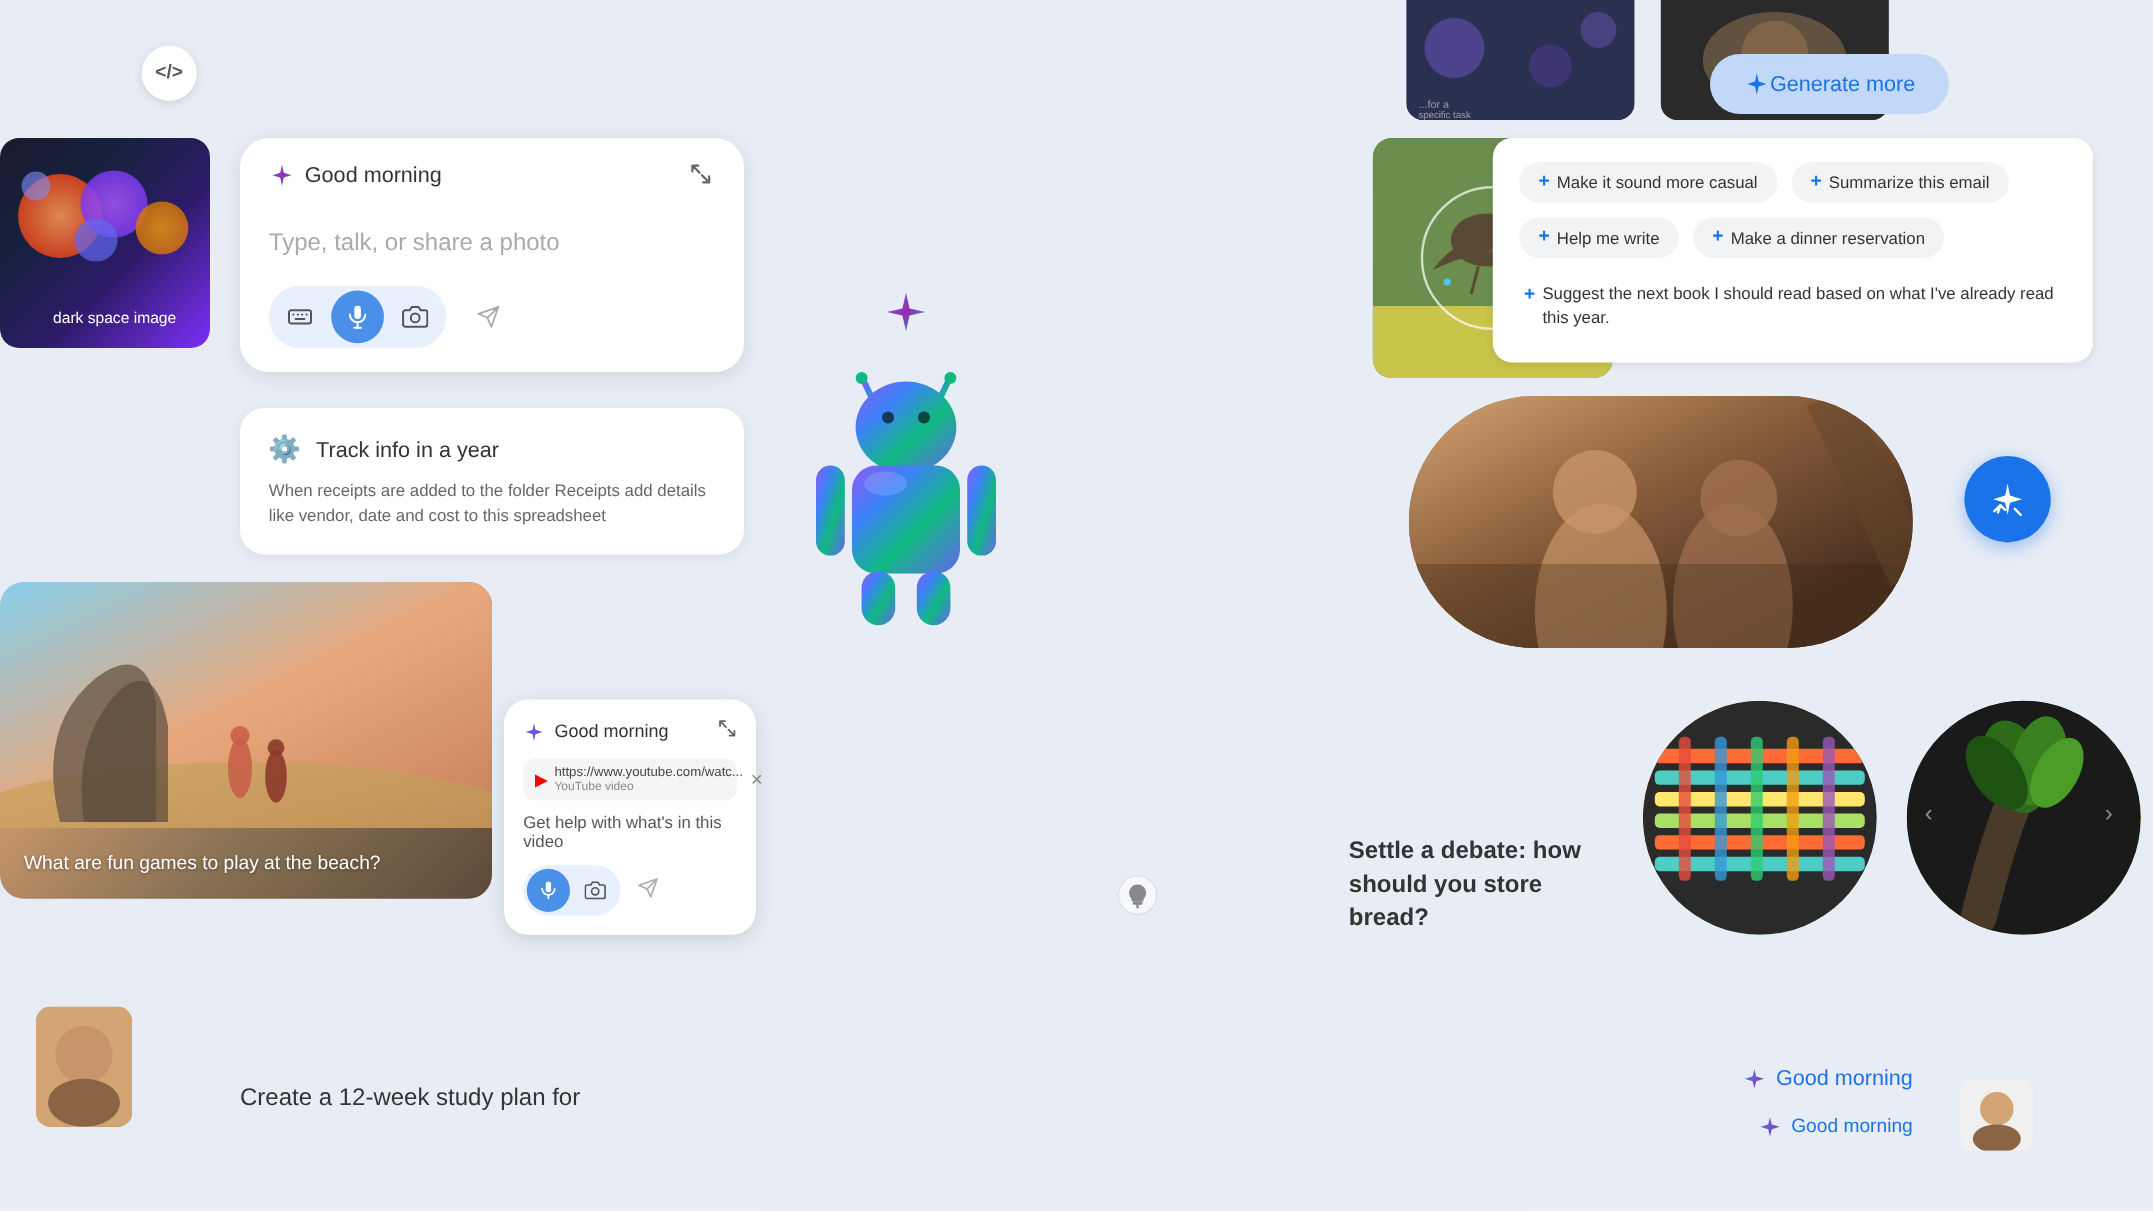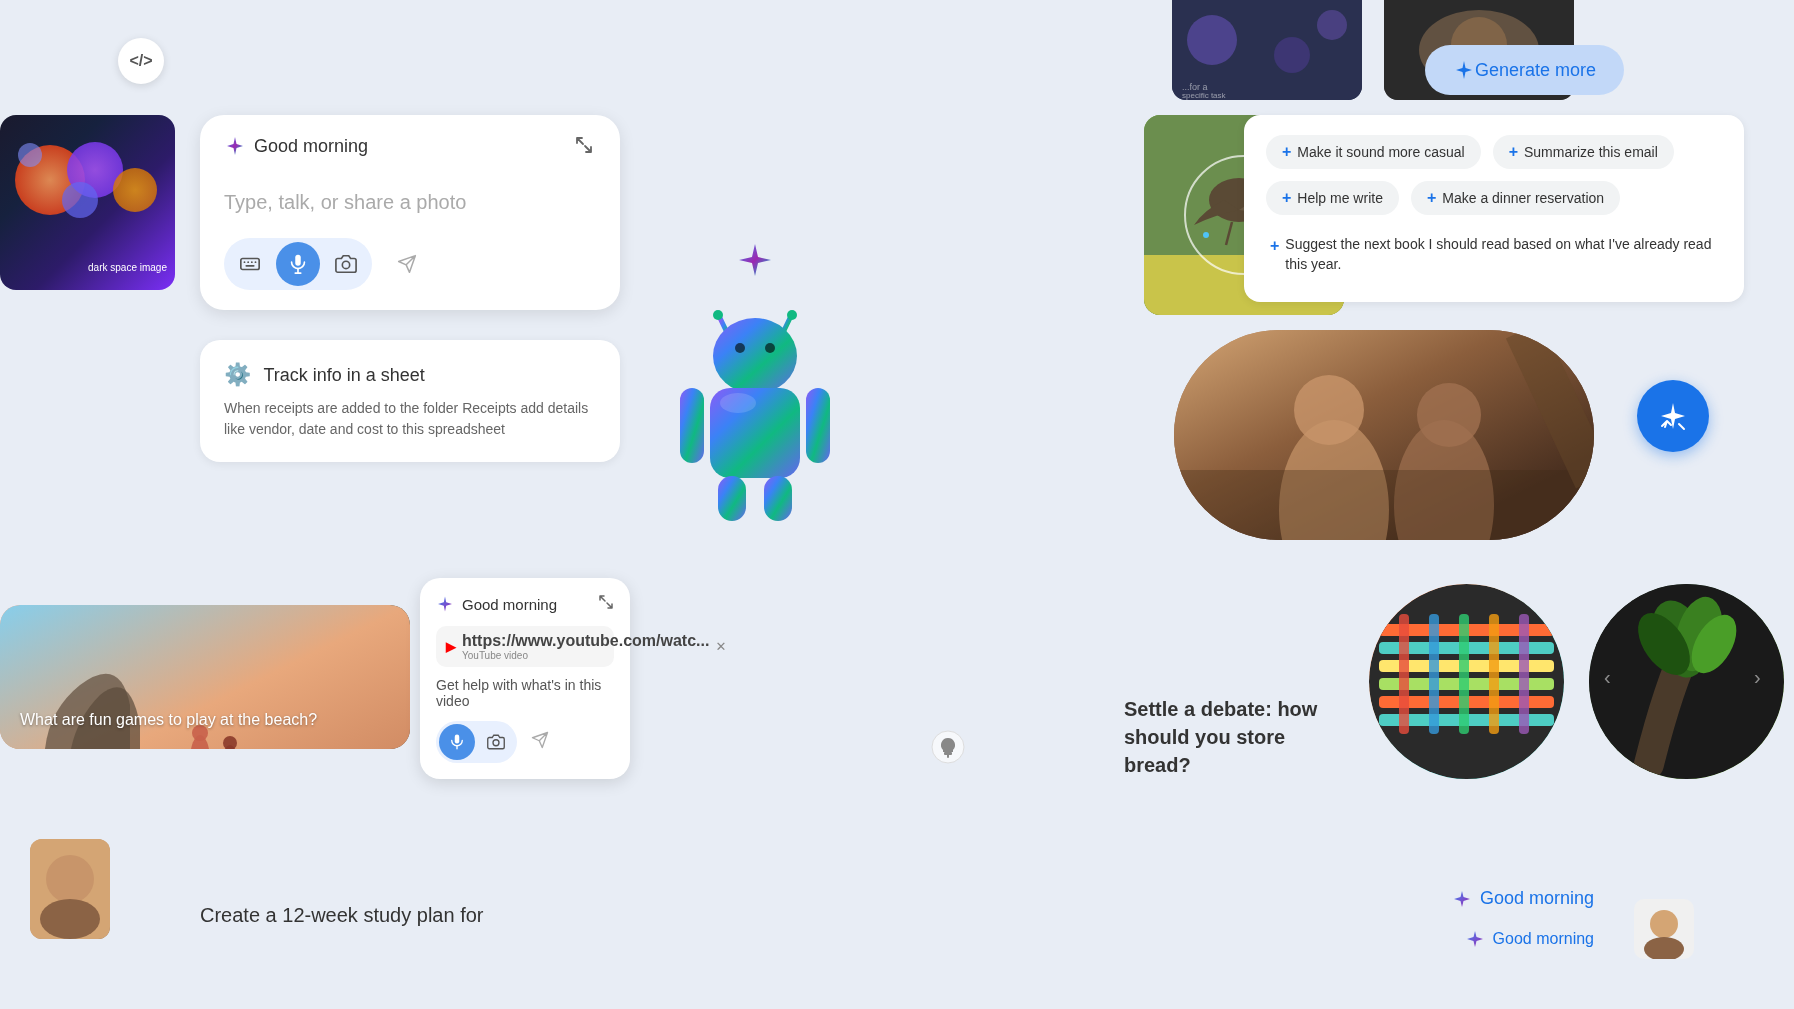--- a/index.html
+++ b/index.html
@@ -290,21 +290,21 @@
       justify-content: flex-start;
       padding-top: 10px;
     }
 
     
     .beach-card {
       position: absolute;
       bottom: 260px;
       left: 0;
       width: 410px;
-      height: 144px;
+      height: 264px;
       border-radius: 20px;
       overflow: hidden;
       background: linear-gradient(135deg, #e8b4a0 0%, #c8956a 30%, #8b7355 60%, #5c4a3a 100%);
     }
 
     .beach-card-text {
       position: absolute;
       bottom: 20px;
       left: 20px;
       color: white;
@@ -622,21 +622,21 @@
             <stop offset="100%" stop-color="#d97706"></stop>
           </radialGradient>
         </defs>
         <circle cx="40" cy="55" r="35" fill="url(#orb1)" opacity="0.85"></circle>
         <circle cx="85" cy="45" r="28" fill="url(#orb2)" opacity="0.85"></circle>
         <circle cx="125" cy="65" r="22" fill="url(#orb3)" opacity="0.8"></circle>
         <circle cx="70" cy="75" r="18" fill="#6366f1" opacity="0.7"></circle>
         <circle cx="20" cy="30" r="12" fill="#818cf8" opacity="0.6"></circle>
       </svg>
     </div>
-    <div class="card-text" style="font-size:10px; color:white; font-weight:500; z-index:2; text-align:right; width:100%;margin-left:16px;">dark space image</div>
+    <div class="card-text" style="font-size:13px; color:white; font-weight:500; z-index:2; text-align:center; width:100%;margin-left:16px;">dark space image</div>
   </div>
 
   <div class="main-input-card">
     <div class="card-header">
       <div class="gemini-label">
 
         <svg width="22" height="22" viewBox="0 0 22 22" fill="none">
           <path d="M11 2 L12.5 9 L19 11 L12.5 13 L11 20 L9.5 13 L3 11 L9.5 9 Z" fill="url(#geminiGrad)"></path>
           <defs>
             <linearGradient id="geminiGrad" x1="0%" y1="0%" x2="100%" y2="100%">
@@ -689,21 +689,21 @@
           <path d="M22 2L11 13M22 2L15 22L11 13M22 2L2 9L11 13" stroke="#aaa" stroke-width="1.8" stroke-linecap="round" stroke-linejoin="round"></path>
         </svg>
       </div>
     </div>
   </div>
 
   <div class="track-info-card">
     <div class="track-header">
       <span style="font-size:22px;">⚙️</span>
 
-      <span class="track-title">Track info in a sheet</span>
+      <span class="track-title">Track info in a year</span>
     </div>
     <p class="track-desc">When receipts are added to the folder Receipts add details like vendor, date and cost to this spreadsheet</p>
   </div>
 
   <div class="android-area">
 
     <svg width="40" height="40" viewBox="0 0 40 40" fill="none" style="margin-bottom:8px;">
       <path d="M20 4 L23 17 L36 20 L23 23 L20 36 L17 23 L4 20 L17 17 Z" fill="url(#gemGrad2)"></path>
       <defs>
         <linearGradient id="gemGrad2" x1="0%" y1="0%" x2="100%" y2="100%">
@@ -850,21 +850,21 @@
       <div>
         <svg width="16" height="16" viewBox="0 0 16 16" fill="none">
           <path d="M2 2h4M2 2v4M2 2l5 5M14 14h-4M14 14v-4M14 14l-5-5" stroke="#666" stroke-width="1.5" stroke-linecap="round"></path>
         </svg>
       </div>
     </div>
 
     <div class="yt-url-chip">
       <span style="color:#ff0000; font-size:13px; font-weight:bold;">▶</span>
       <div>
-        <div style="font-size:16px; color:#444;font-weight:bold;">https://www.youtube.com/watc...</div>
+        <div style="font-size:11px; color:#444;">https://www.youtube.com/watc...</div>
         <div style="font-size:10px; color:#888;">YouTube video</div>
       </div>
       <span class="yt-close" style="margin-left:auto; font-size:13px; color:#888;">✕</span>
     </div>
     <div class="yt-input-text">
       <span>Get help with what's in this video</span>
     </div>
     <div class="yt-actions">
       <div class="yt-action-btn-group">
         <div class="yt-action-btn active">

